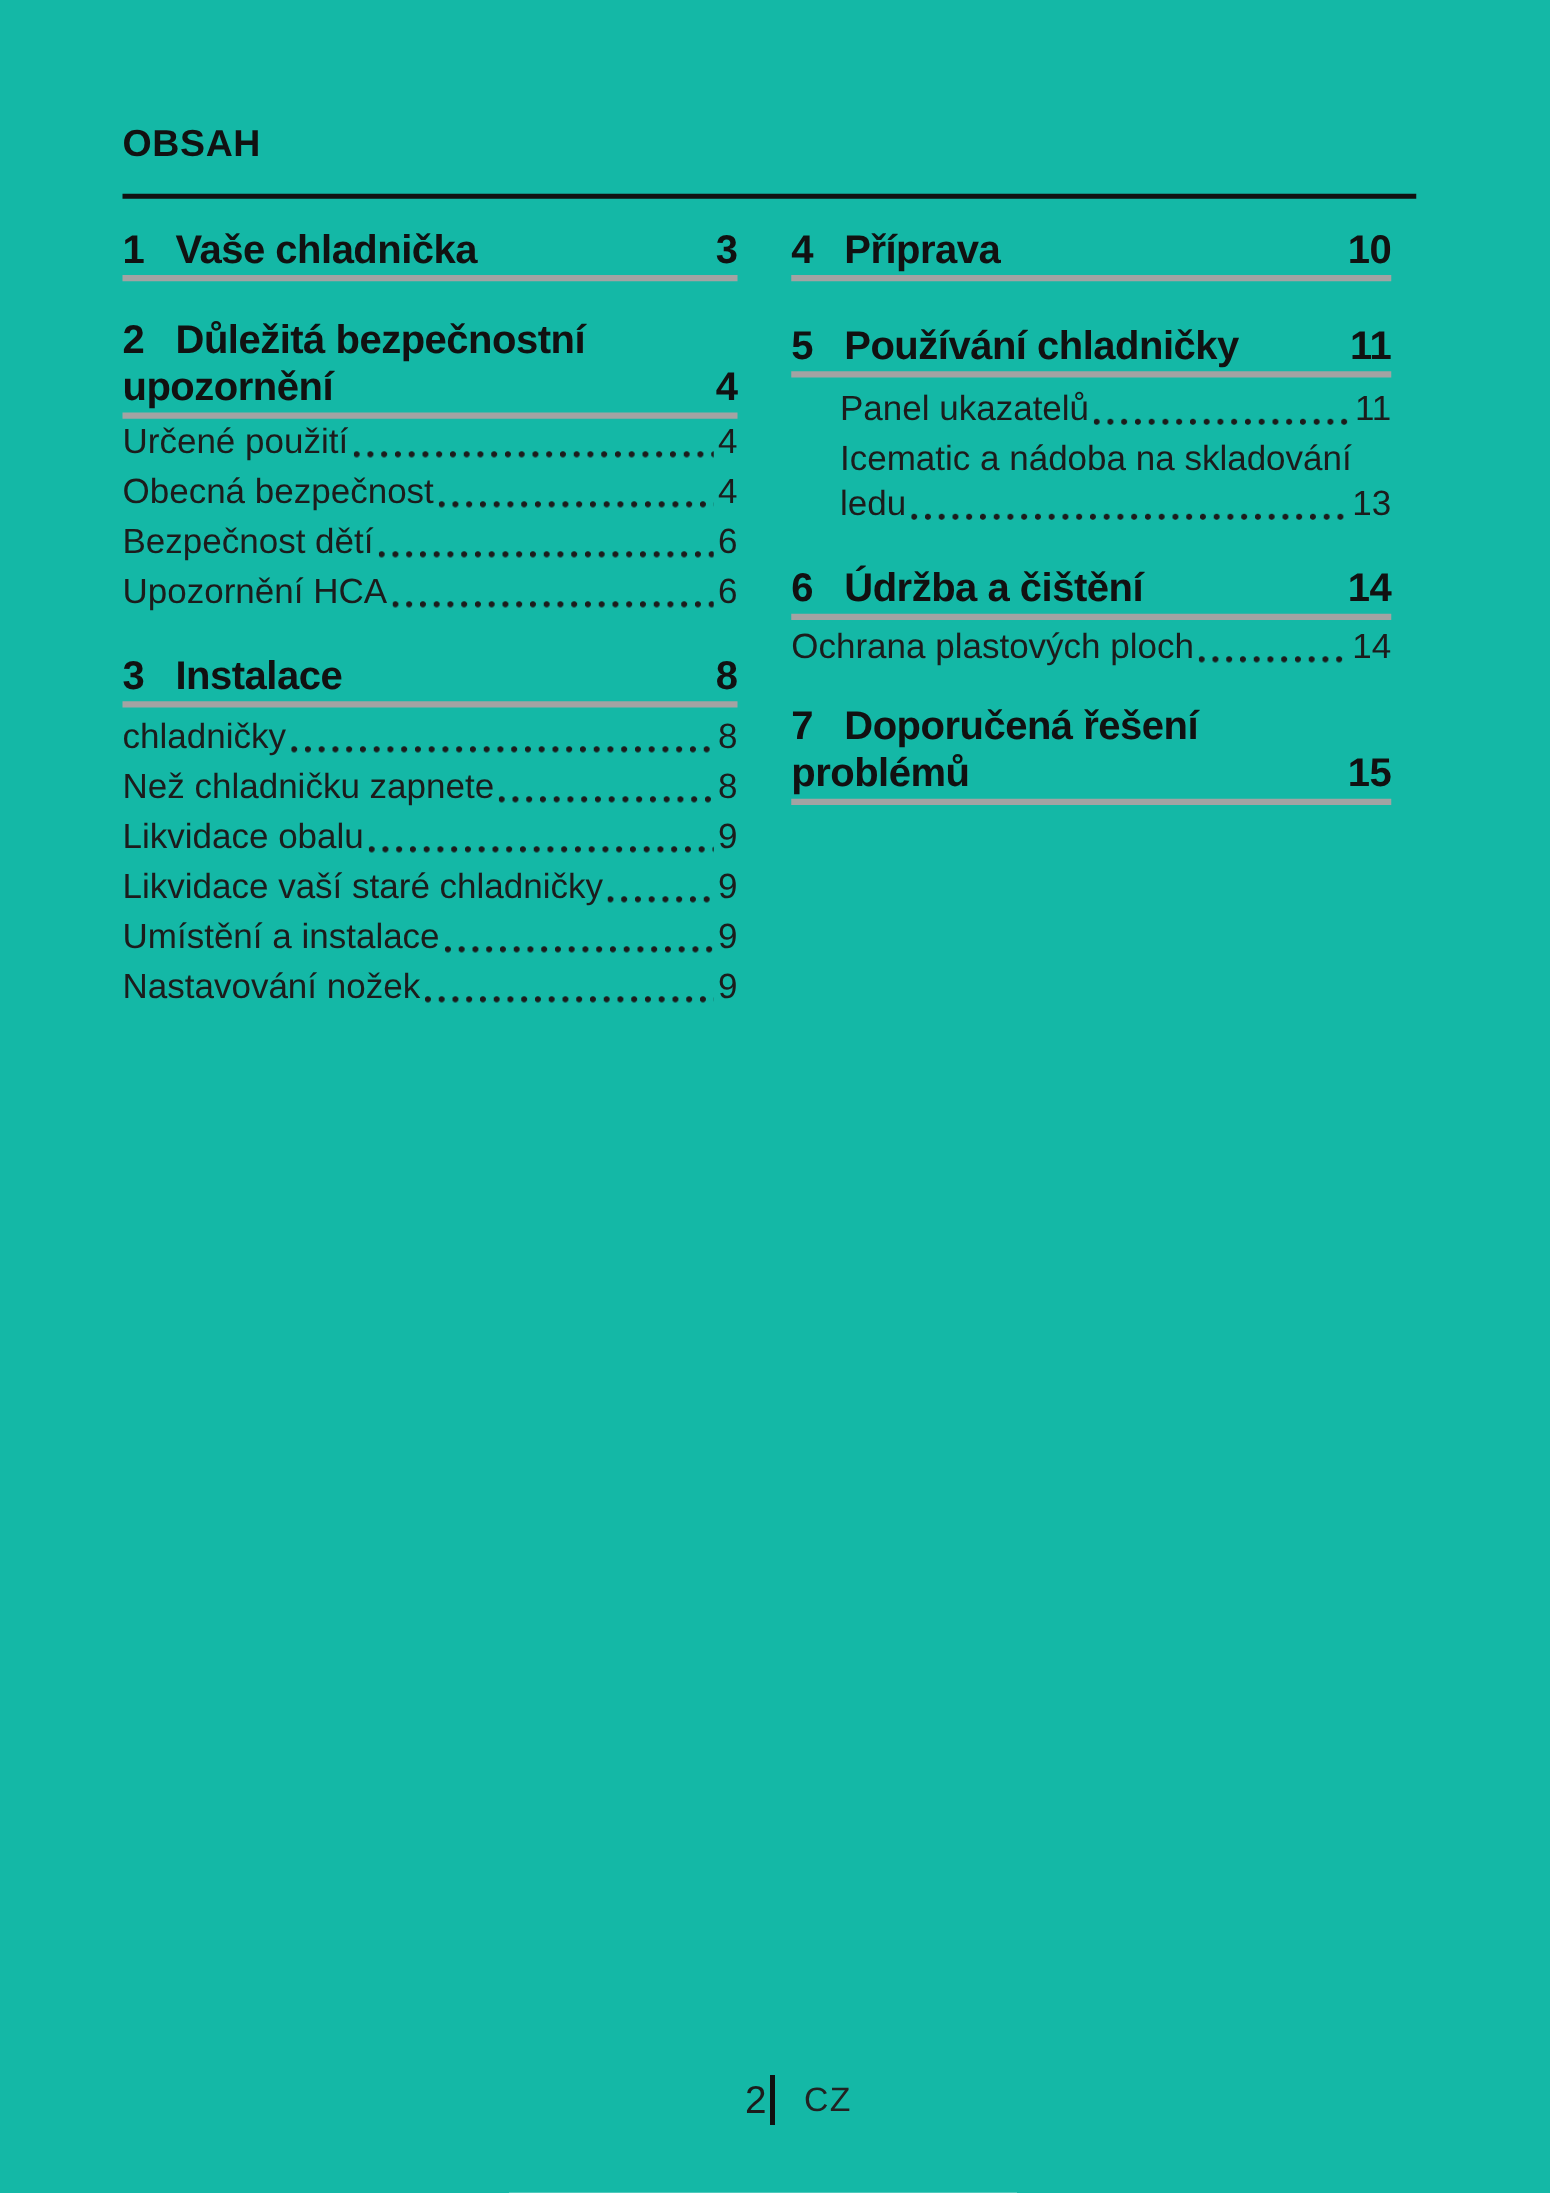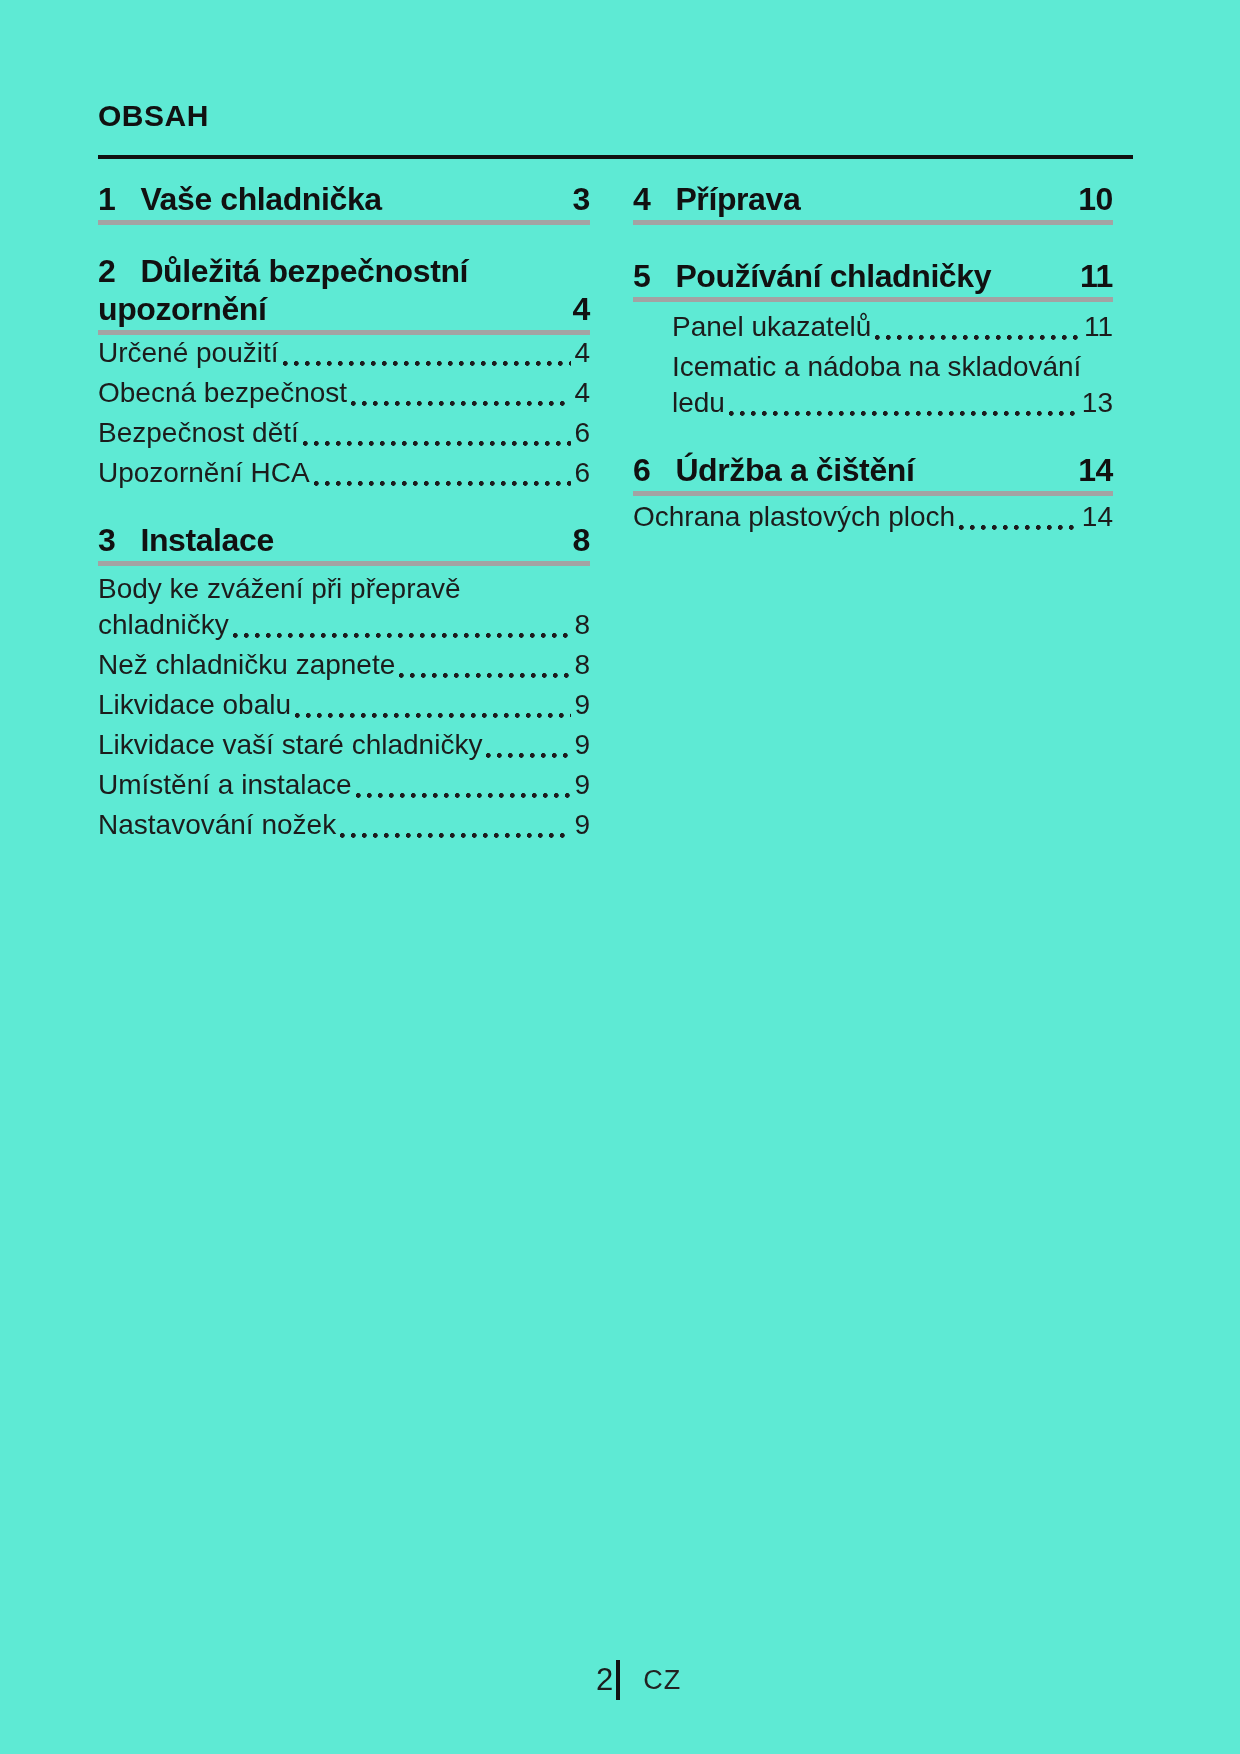--- a/index.html
+++ b/index.html
@@ -5,21 +5,21 @@
   html, body { margin: 0; padding: 0; }
   body {
     width: 1240px;
     height: 1754px;
     background: #ffffff;
     font-family: "Liberation Sans", "DejaVu Sans", sans-serif;
     color: #1c1c1c;
     position: relative;
     overflow: hidden;
   }
-  .page { position: absolute; inset: 0; background: #5eead4; }
+  .page { position: absolute; inset: 0; background: #14b8a6; }
 
   
   .doc-header { position: absolute; left: 98px; top: 100px; width: 1035px; }
   .doc-title {
     margin: 0;
     font-size: 30px;
     font-weight: bold;
     line-height: 32px;
     color: #111;
     letter-spacing: 0.5px;
@@ -138,21 +138,20 @@
       </div>
     </section>
 
     <section class="mt30">
       <div class="sec-head">
         <span class="sec-num">3</span><span class="sec-title">Instalace</span>
         <span class="sec-page">8</span>
       </div>
       <div class="items items-mt5">
         <div class="toc-item-2l">
-          <div class="item-line1">Body ke zvážení při přepravě</div>
           <div class="toc-item">
             <span class="item-label">chladničky</span>
               <span class="leader"></span>
               <span class="item-page">8</span>
           </div>
         </div>
         <div class="toc-item">
           <span class="item-label">Než chladničku zapnete</span>
             <span class="leader"></span>
             <span class="item-page">8</span>
@@ -220,20 +219,27 @@
       </div>
       <div class="items items-mt3">
         <div class="toc-item">
           <span class="item-label">Ochrana plastových ploch</span>
             <span class="leader"></span>
             <span class="item-page">14</span>
         </div>
       </div>
     </section>
 
+    <section class="mt26">
+      <div class="sec-head">
+        <span class="sec-num">7</span><span class="sec-title">Doporučená řešení</span><br>
+        <span class="sec-title">problémů</span>
+        <span class="sec-page">15</span>
+      </div>
+    </section>
 
   </div>
 
   <footer class="doc-footer">
     <span class="footer-page">2</span>
     <span class="footer-bar"></span>
     <span class="footer-lang">CZ</span>
   </footer>
 
 </div>

